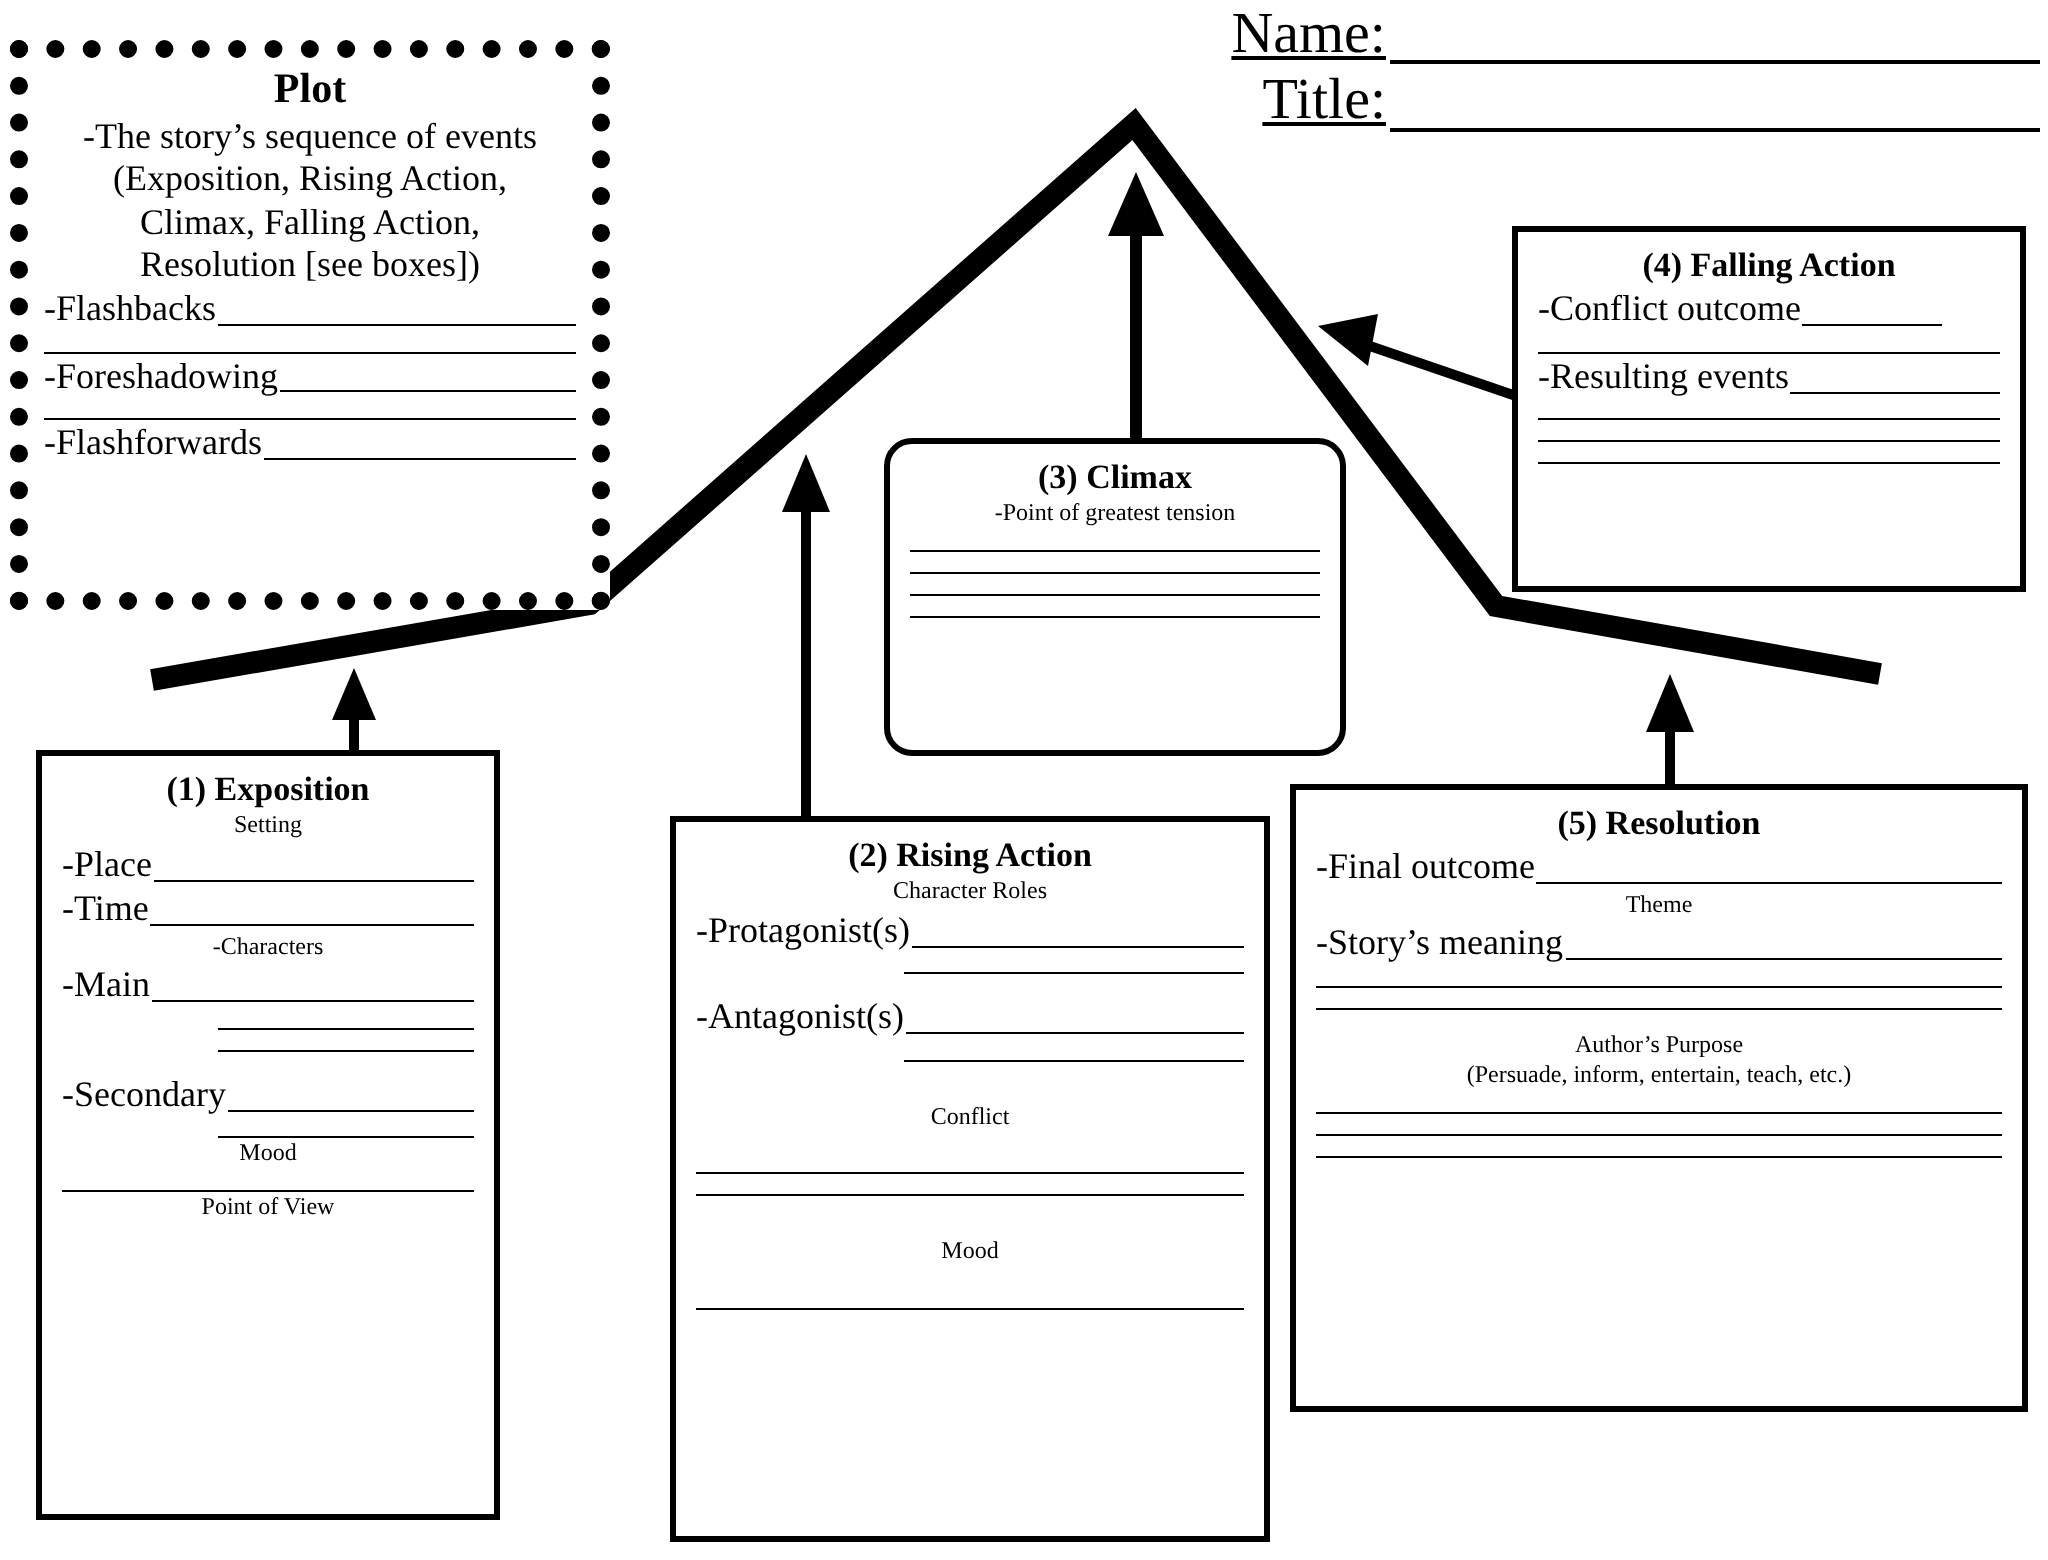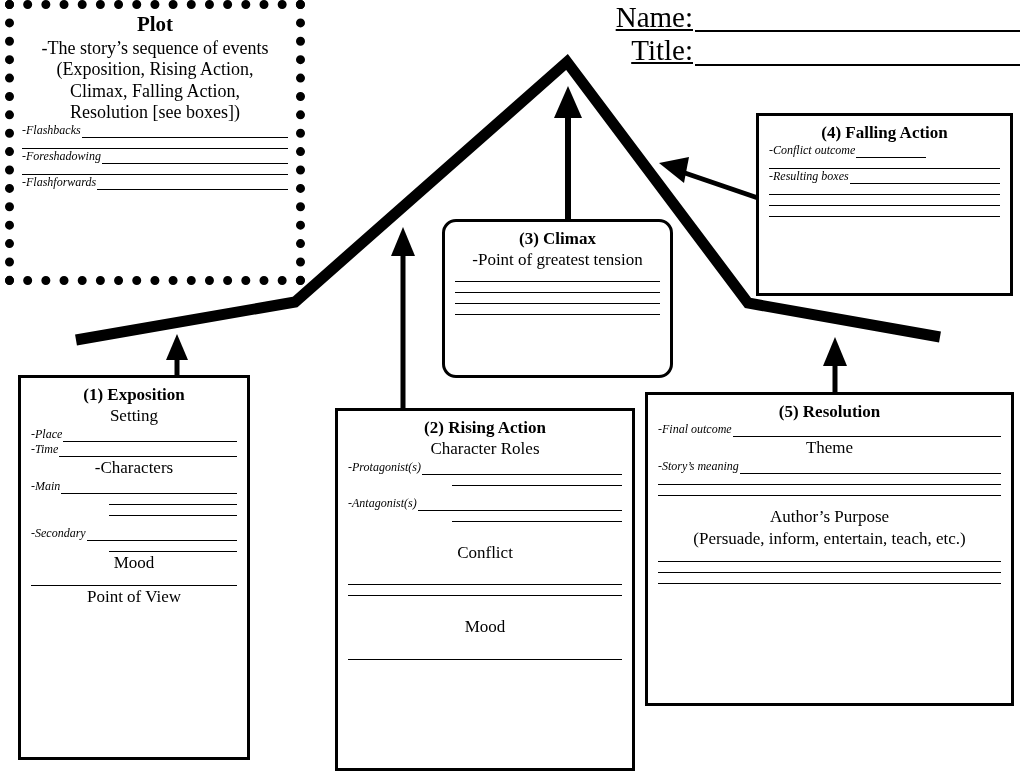--- a/index.html
+++ b/index.html
@@ -18,39 +18,39 @@
   
   .box {
     position: absolute; background: #ffffff;
     border: 3px solid #000000; z-index: 3;
     padding: 6px 10px 16px 10px;
   }
   .box-title {
     text-align: center; font-weight: bold;
     font-size: 17px; line-height: 1.25; white-space: nowrap;
   }
-  .sub-center { text-align: center; font-size: 17px; line-height: 1.3; }
+  .sub-center { text-align: center; font-size: 12px; line-height: 1.3; }
   .sub-center.tight { line-height: 1.18; }
 
   
-  .field { display: flex; align-items: flex-end; font-size: 12px; line-height: 1.25; white-space: nowrap; font-style: italic; }
+  .field { display: flex; align-items: center; font-size: 18px; line-height: 1.25; white-space: nowrap; }
   .field .lbl { flex: 0 0 auto; }
   .field .rule { flex: 1 1 auto; border-bottom: 1.5px solid #000; height: 0.95em; margin-left: 1px; }
   .field .rule.short { flex: 0 0 auto; width: 70px; }
 
   
   .line { border-bottom: 1.5px solid #000; height: 1px; margin: 0; }
   .spacer { height: 10px; }
 
   
   .line-in { border-bottom: 1.5px solid #000; height: 1px; margin-left: 38%; }
 
   
   #plot-box {
-    position: absolute; left: 5px; top: 0; width: 300px; height: 285px;
+    position: absolute; left: 5px; top: 20px; width: 300px; height: 285px;
     background: #fff; z-index: 3;
     border: 9px dotted #000000;
     padding: 2px 8px 0 8px;
   }
   #plot-box .box-title { font-size: 21px; margin-bottom: 1px; }
   #plot-box .sub-center { font-size: 18px; }
 
   
   #header-block { position: absolute; left: 575px; top: 2px; width: 445px; z-index: 4; }
   .hdr-row { display: flex; align-items: flex-end; justify-content: flex-end; margin-bottom: 3px; }
@@ -229,21 +229,21 @@
 
   <div class="box" id="box-falling">
     <div class="box-title">(4) Falling Action</div>
     <div class="field">
       <span class="lbl">-Conflict outcome</span>
       <span class="rule short"></span>
     </div>
     <div class="spacer"></div>
     <div class="line"></div>
     <div class="field">
-      <span class="lbl">-Resulting boxes</span>
+      <span class="lbl">-Resulting events</span>
       <span class="rule"></span>
     </div>
     <div class="spacer"></div>
     <div class="line"></div>
     <div class="spacer"></div>
     <div class="line"></div>
     <div class="spacer"></div>
     <div class="line"></div>
   </div>
 

